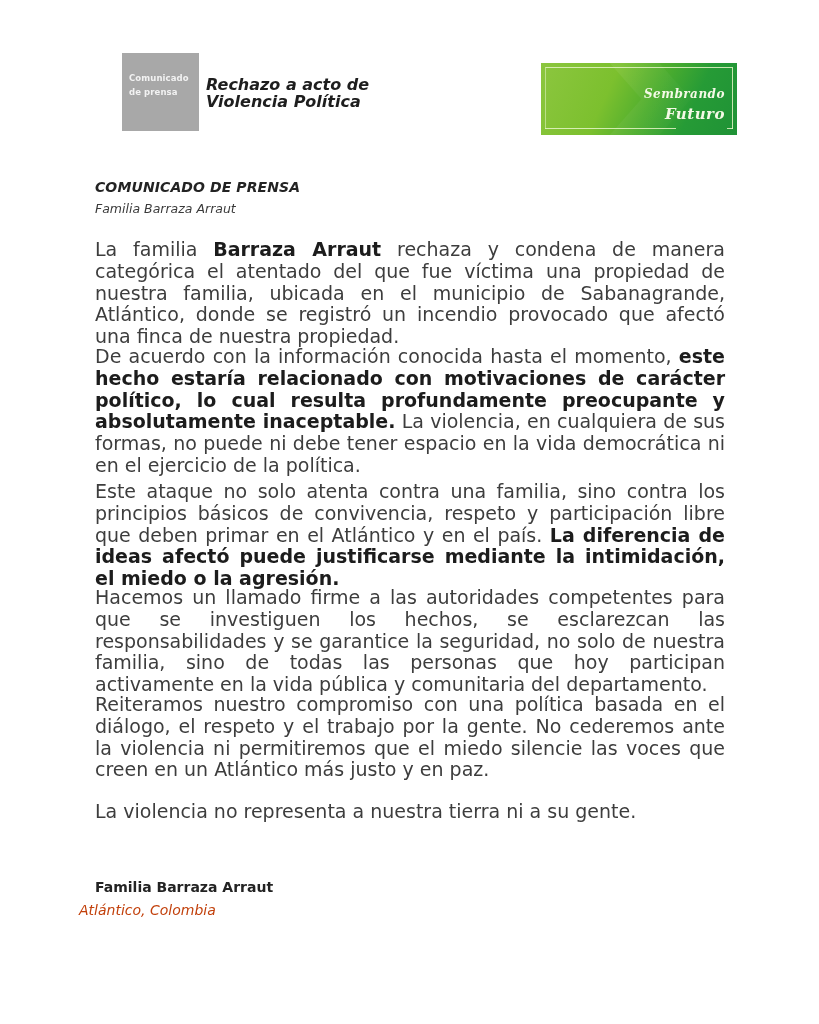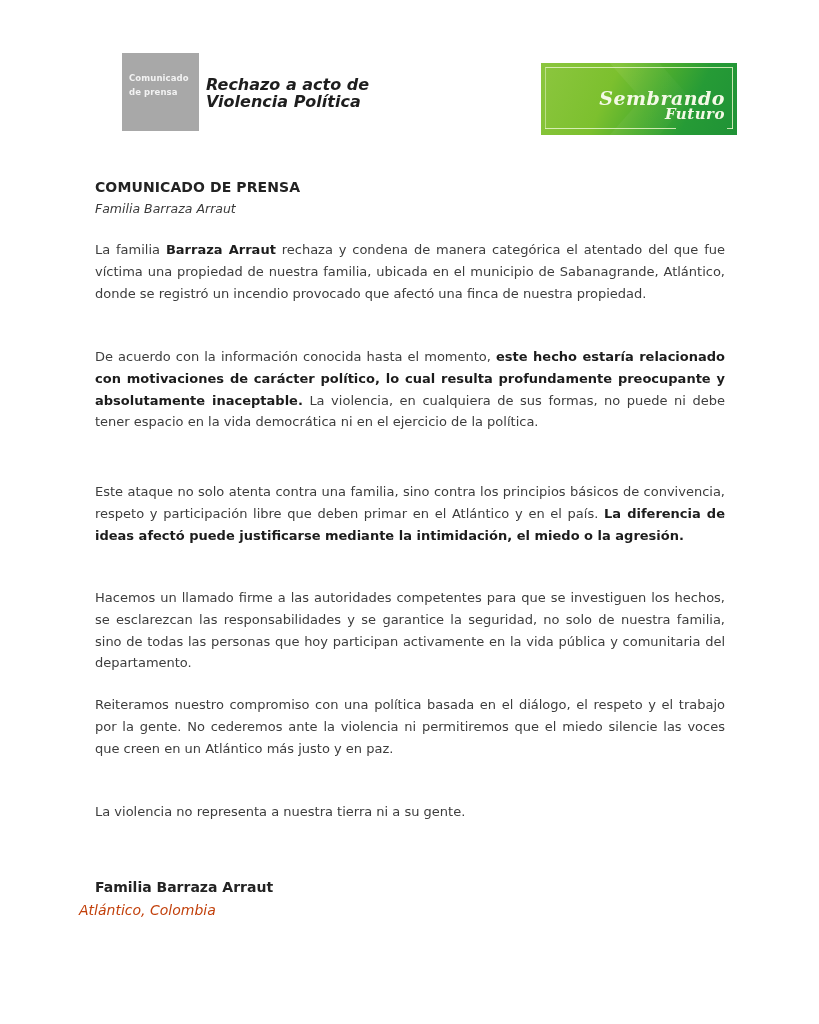--- a/index.html
+++ b/index.html
@@ -87,21 +87,21 @@
       height: 0;
       border-top: 1.5px solid rgba(230, 245, 200, 0.85);
     }
     .logo-text-1 {
       position: absolute;
       right: 12px;
       top: 24px;
       font-family: "DejaVu Serif", serif;
       font-style: italic;
       font-weight: bold;
-      font-size: 19px;
+      font-size: 12px;
       color: #f4f9e6;
       letter-spacing: 0.5px;
     }
     .logo-text-2 {
       position: absolute;
       right: 12px;
       top: 42px;
       font-family: "DejaVu Serif", serif;
       font-style: italic;
       font-weight: bold;
@@ -111,34 +111,35 @@
       margin-left: 18px;
     }
     .title {
       position: absolute;
       left: 95px;
       top: 179px;
       font-size: 14px;
       font-weight: bold;
       color: #232323;
       letter-spacing: 0.1px;
+      font-style: italic;
     }
     .subtitle {
       position: absolute;
       left: 95px;
       top: 201px;
       font-size: 12.5px;
       font-style: italic;
       color: #3a3a3a;
     }
     .body-text {
       position: absolute;
       left: 95px;
       width: 630px;
-      font-size: 13px;
+      font-size: 19px;
       line-height: 21.8px;
       text-align: justify;
       color: #3d3d3d;
       margin: 0;
     }
     .body-text b {
       color: #1c1c1c;
       font-weight: bold;
     }
     #p1 { top: 239px; }

